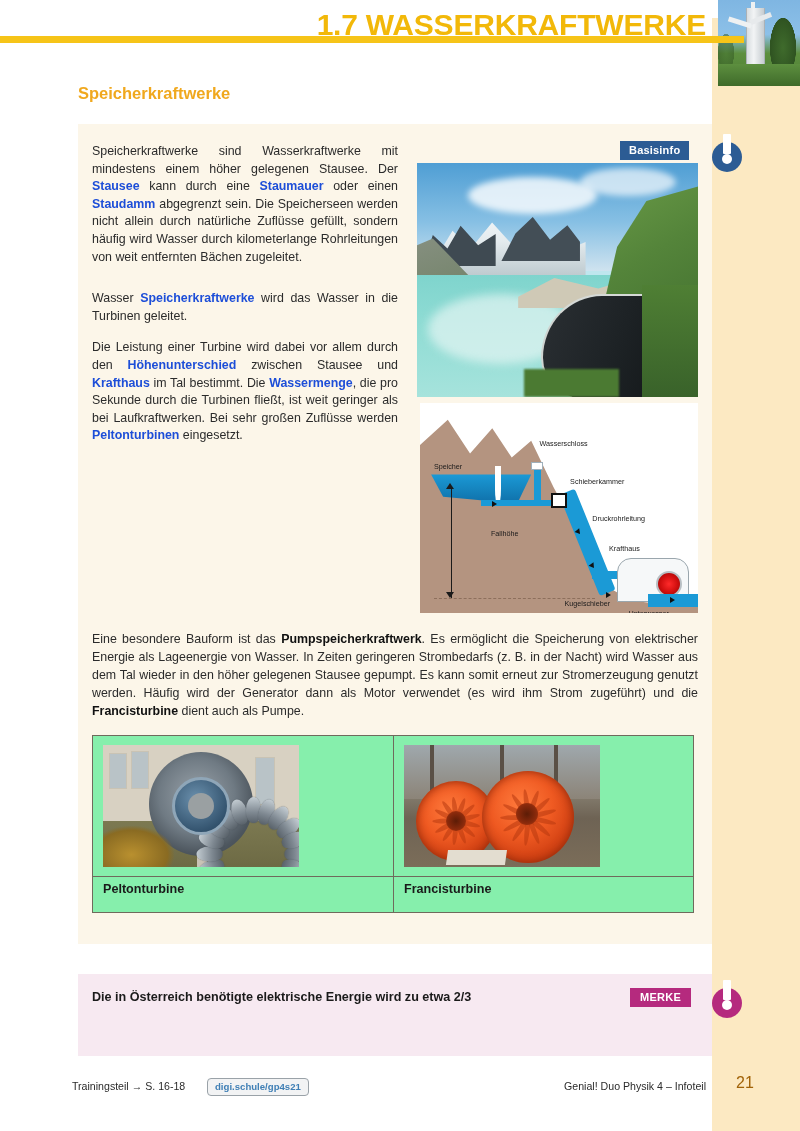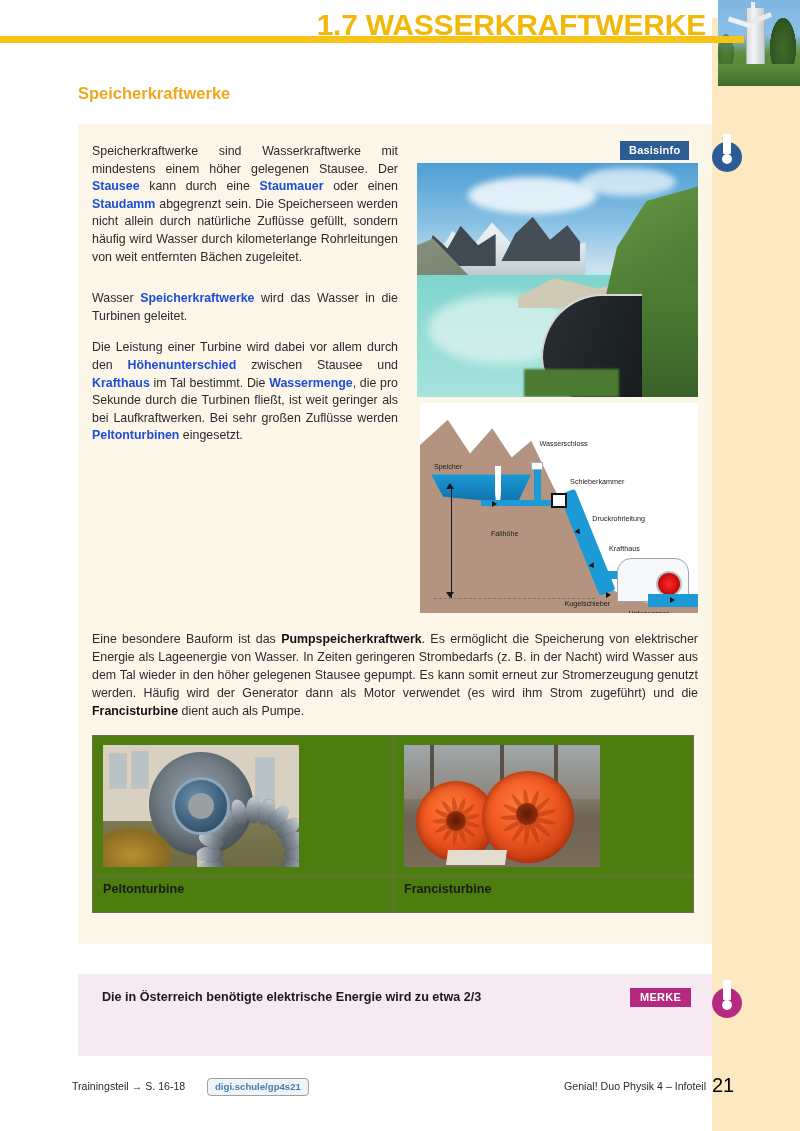--- a/index.html
+++ b/index.html
@@ -225,21 +225,21 @@
   
   .wide-para{
     position:absolute;left:92px;top:630px;width:606px;
     font-size:12.4px;line-height:18px;color:#2b2b2b;text-align:justify;
   }
   .wide-para b{font-weight:bold;color:#111;}
 
   
   .tbl{
     position:absolute;left:92px;top:735px;width:602px;height:178px;
-    border:1.3px solid #6f6a5c;box-sizing:border-box;background:#4d7c0f;
+    border:1.3px solid #6f6a5c;box-sizing:border-box;background:#86efac;
   }
   .tbl .vline{
     position:absolute;left:50%;top:0;width:1.3px;height:100%;background:#6f6a5c;
   }
   .tbl .hline{
     position:absolute;left:0;top:140px;width:100%;height:1.3px;background:#6f6a5c;
   }
   .tbl .cap{
     position:absolute;top:146px;font-size:12.6px;font-weight:bold;color:#1a1a1a;
   }
@@ -297,21 +297,21 @@
   .ph-francis .e2{left:112px;top:58px;width:22px;height:22px;}
   .vane{position:absolute;background:#b8380f;border-radius:50%;opacity:.55;}
   .ph-francis .plate{position:absolute;left:22%;bottom:2px;width:30%;height:12%;background:#e3ddd0;transform:skewX(-8deg);}
 
   
   .merke{
     position:absolute;left:78px;top:974px;width:634px;height:82px;
     background:#f7e9f1;
   }
   .merke-text{
-    position:absolute;left:24px;top:14px;width:520px;
+    position:absolute;left:14px;top:14px;width:520px;
     font-size:12.6px;line-height:19.5px;font-weight:bold;color:#1a1a1a;
   }
   .merke-badge{
     position:absolute;left:552px;top:14px;
     background:#b52a7e;color:#ffffff;font-size:11px;font-weight:bold;
     padding:3px 10px 4px 10px;letter-spacing:0.3px;
   }
   .merke-bookmark{
     position:absolute;left:712px;top:978px;width:30px;height:42px;
   }
@@ -333,22 +333,22 @@
   .ft-badge{
     position:absolute;left:207px;top:1078px;
     border:1px solid #9aa2a8;border-radius:4px;background:#f2f3f4;
     padding:2px 7px 3px 7px;font-size:9.6px;color:#3f7fb5;font-weight:bold;
   }
   .ft-right{
     position:absolute;left:400px;top:1080px;width:306px;text-align:right;
     font-size:10.6px;color:#2b2b2b;
   }
   .ft-page{
-    position:absolute;left:712px;top:1074px;width:66px;text-align:left;
-    font-size:20px;color:#000000;
+    position:absolute;left:712px;top:1074px;width:66px;text-align:center;
+    font-size:16px;color:#a16207;
   }
 </style>
 </head>
 <body>
 
 <div class="right-band"></div>
 <div class="band-white-top"></div>
 
 <div class="hdr-photo">
   <div class="tree1"></div>

